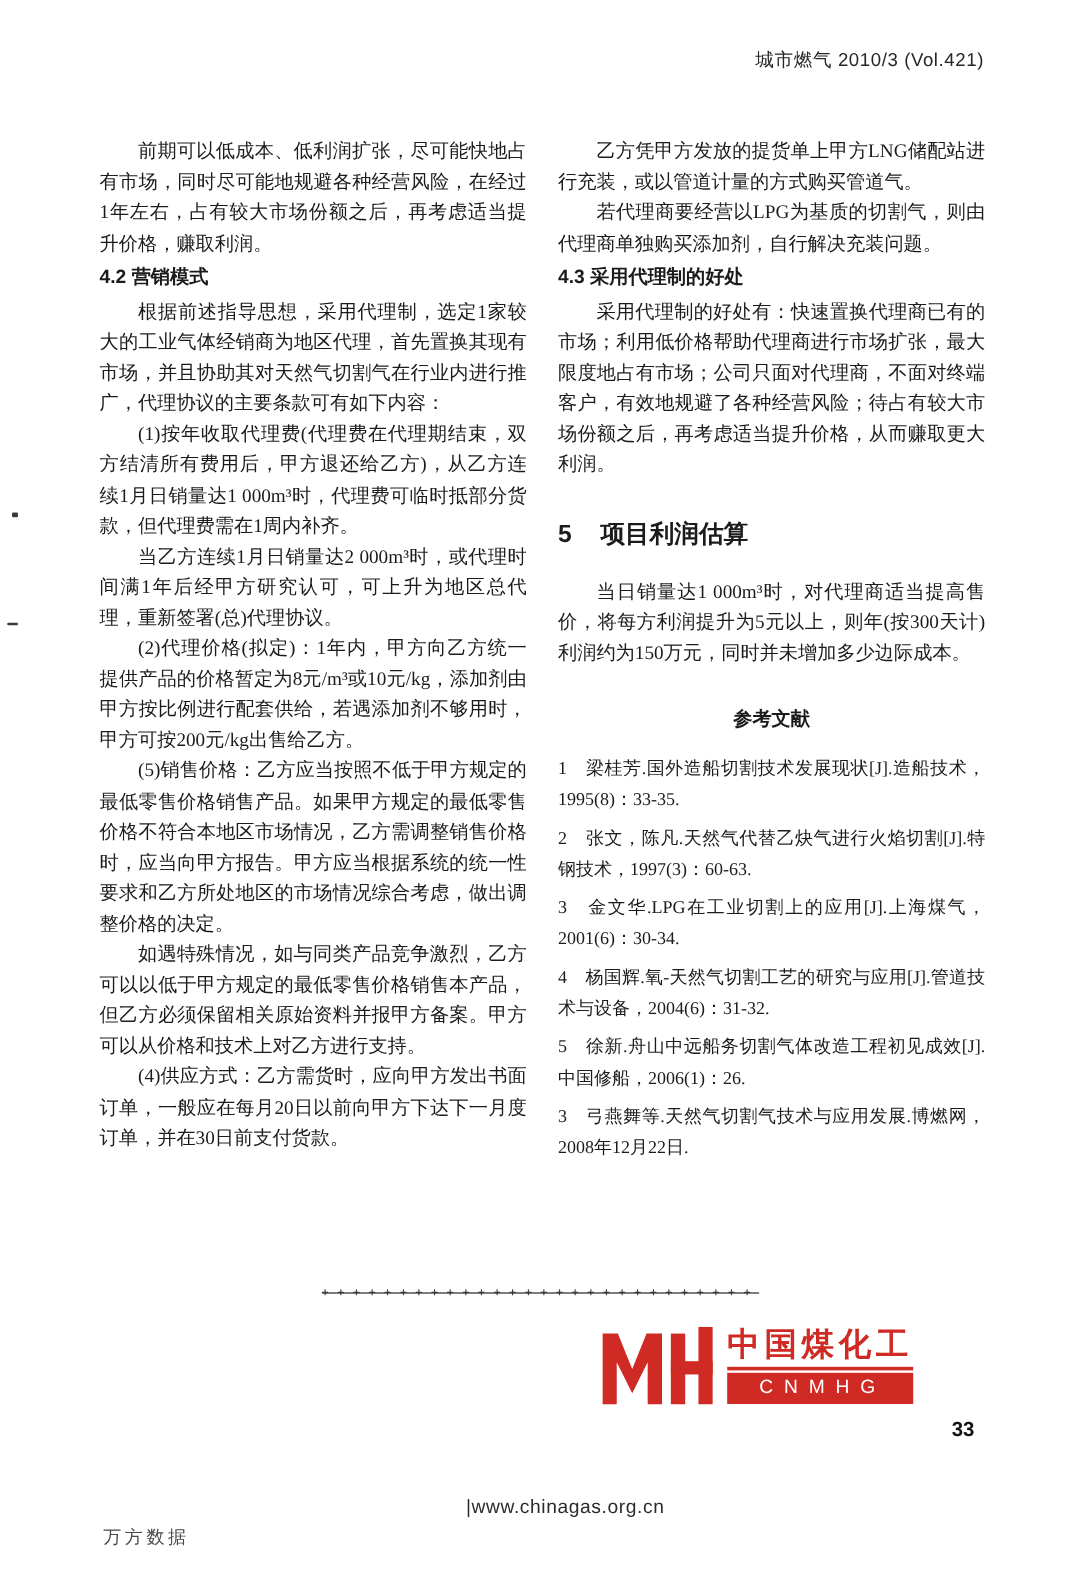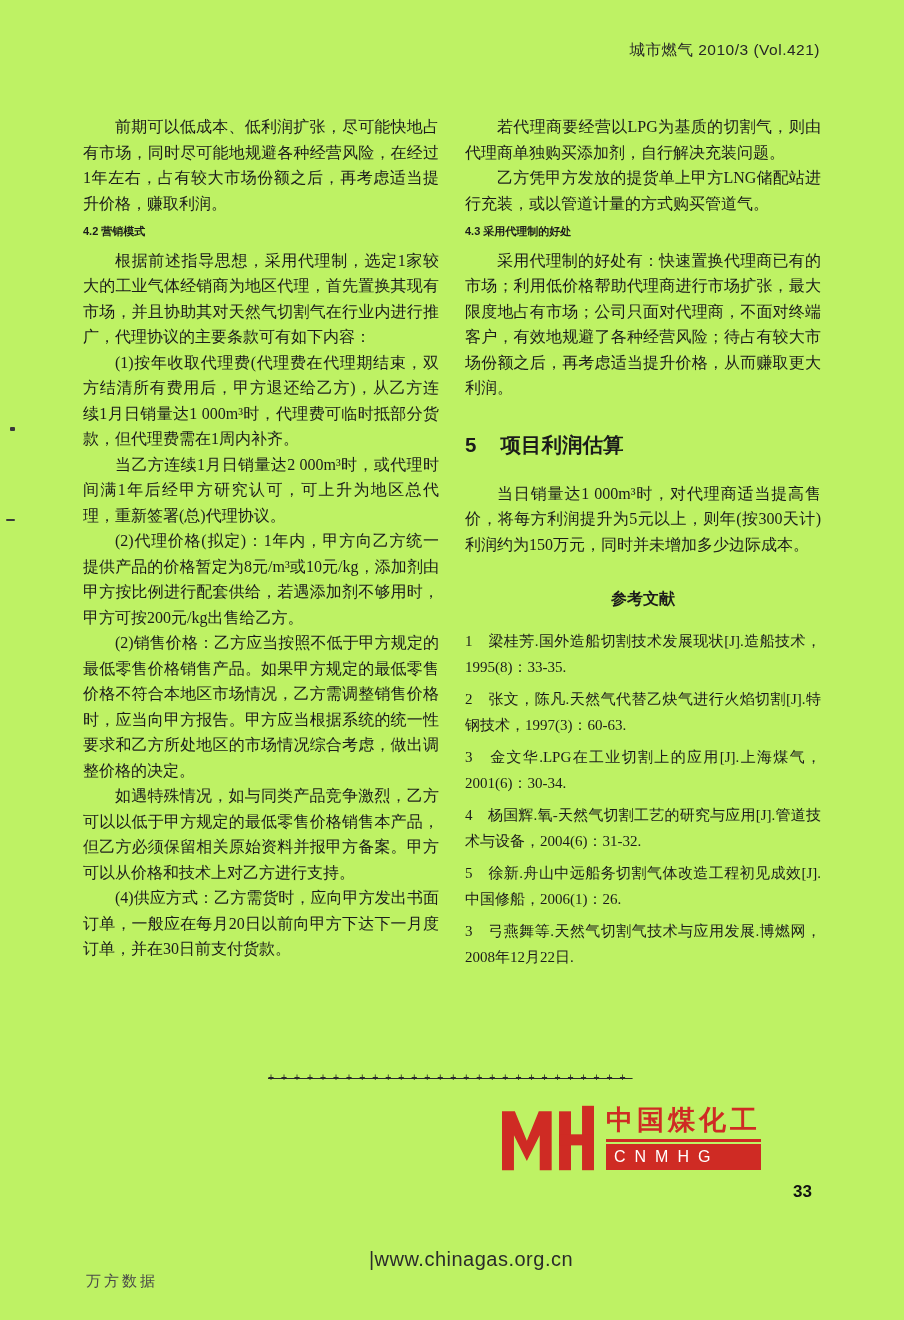--- a/index.html
+++ b/index.html
@@ -2,21 +2,21 @@
 <html><head>
 <meta charset="utf-8">
 <style>
   * { box-sizing: border-box; }
   html, body { margin: 0; padding: 0; background: #e9e9e9; }
   .page {
     position: relative;
     width: 904px;
     height: 1320px;
     margin: 0 auto;
-    background: #bef264;
+    background: #ffffff;
     overflow: hidden;
     font-family: "Liberation Serif", "DejaVu Serif", serif;
     color: #1b1b1b;
   }
   .journal-header {
     position: absolute;
     top: 40px;
     right: 84px;
     font-size: 15.5px;
     color: #262626;
@@ -31,21 +31,21 @@
   .col-right { left: 465px; width: 356px; }
   .col p {
     margin: 0;
     font-size: 16px;
     line-height: 25.5px;
     text-align: justify;
     text-indent: 2em;
   }
   .sec-heading {
     margin: 3px 0 3px 0;
-    font-size: 11px;
+    font-size: 16px;
     font-weight: 700;
     font-family: "Liberation Sans", sans-serif;
     line-height: 25.5px;
   }
   .big-heading {
     margin: 30px 0 22px 0;
     font-size: 20.5px;
     font-weight: 700;
     font-family: "Liberation Sans", sans-serif;
     display: flex;
@@ -80,21 +80,21 @@
     font-family: "DejaVu Sans Mono", monospace;
   }
   .brand-logo {
     position: absolute;
     top: 1104px;
     left: 502px;
     display: flex;
     align-items: flex-start;
   }
   .logo-mark { width: 92px; height: 68px; margin-right: 12px; }
-  .logo-text { display: flex; flex-direction: column; }
+  .logo-text { display: flex; flex-direction: column; text-align: center; }
   .logo-cn {
     color: #cf2b24;
     font-size: 27px;
     font-weight: 700;
     letter-spacing: 4px;
     font-family: "Liberation Sans", sans-serif;
     line-height: 32px;
   }
   .logo-rule { height: 3px; background: #cf2b24; margin: 3px 0 2px 0; }
   .logo-en {
@@ -114,21 +114,21 @@
     font-weight: 700;
     font-family: "Liberation Sans", sans-serif;
     color: #111;
   }
   .website-url {
     position: absolute;
     top: 1248px;
     left: 0;
     right: 0;
     text-align: center;
-    font-size: 20px;
+    font-size: 16px;
     color: #2b2b2b;
     font-family: "Liberation Sans", sans-serif;
     letter-spacing: 0.5px;
     margin-left: 38px;
   }
   .wanfang-watermark {
     position: absolute;
     top: 1272px;
     left: 86px;
     font-size: 15px;
@@ -153,28 +153,28 @@
   <div class="scan-artifact artifact-1"></div>
   <div class="scan-artifact artifact-2"></div>
 
   <div class="col col-left">
     <p>前期可以低成本、低利润扩张，尽可能快地占有市场，同时尽可能地规避各种经营风险，在经过1年左右，占有较大市场份额之后，再考虑适当提升价格，赚取利润。</p>
     <div class="sec-heading">4.2 营销模式</div>
     <p>根据前述指导思想，采用代理制，选定1家较大的工业气体经销商为地区代理，首先置换其现有市场，并且协助其对天然气切割气在行业内进行推广，代理协议的主要条款可有如下内容：</p>
     <p>(1)按年收取代理费(代理费在代理期结束，双方结清所有费用后，甲方退还给乙方)，从乙方连续1月日销量达1 000m³时，代理费可临时抵部分货款，但代理费需在1周内补齐。</p>
     <p>当乙方连续1月日销量达2 000m³时，或代理时间满1年后经甲方研究认可，可上升为地区总代理，重新签署(总)代理协议。</p>
     <p>(2)代理价格(拟定)：1年内，甲方向乙方统一提供产品的价格暂定为8元/m³或10元/kg，添加剂由甲方按比例进行配套供给，若遇添加剂不够用时，甲方可按200元/kg出售给乙方。</p>
-    <p>(2)销售价格：乙方应当按照不低于甲方规定的最低零售价格销售产品。如果甲方规定的最低零售价格不符合本地区市场情况，乙方需调整销售价格时，应当向甲方报告。甲方应当根据系统的统一性要求和乙方所处地区的市场情况综合考虑，做出调整价格的决定。</p>
+    <p>(5)销售价格：乙方应当按照不低于甲方规定的最低零售价格销售产品。如果甲方规定的最低零售价格不符合本地区市场情况，乙方需调整销售价格时，应当向甲方报告。甲方应当根据系统的统一性要求和乙方所处地区的市场情况综合考虑，做出调整价格的决定。</p>
     <p>如遇特殊情况，如与同类产品竞争激烈，乙方可以以低于甲方规定的最低零售价格销售本产品，但乙方必须保留相关原始资料并报甲方备案。甲方可以从价格和技术上对乙方进行支持。</p>
     <p>(4)供应方式：乙方需货时，应向甲方发出书面订单，一般应在每月20日以前向甲方下达下一月度订单，并在30日前支付货款。</p>
   </div>
 
   <div class="col col-right">
+    <p>乙方凭甲方发放的提货单上甲方LNG储配站进行充装，或以管道计量的方式购买管道气。</p>
     <p>若代理商要经营以LPG为基质的切割气，则由代理商单独购买添加剂，自行解决充装问题。</p>
-    <p>乙方凭甲方发放的提货单上甲方LNG储配站进行充装，或以管道计量的方式购买管道气。</p>
     <div class="sec-heading">4.3 采用代理制的好处</div>
     <p>采用代理制的好处有：快速置换代理商已有的市场；利用低价格帮助代理商进行市场扩张，最大限度地占有市场；公司只面对代理商，不面对终端客户，有效地规避了各种经营风险；待占有较大市场份额之后，再考虑适当提升价格，从而赚取更大利润。</p>
 
     <div class="big-heading">
       <span class="sec-num">5</span>
       <span>项目利润估算</span>
     </div>
     <p>当日销量达1 000m³时，对代理商适当提高售价，将每方利润提升为5元以上，则年(按300天计)利润约为150万元，同时并未增加多少边际成本。</p>
 
     <div class="refs-heading">参考文献</div>

